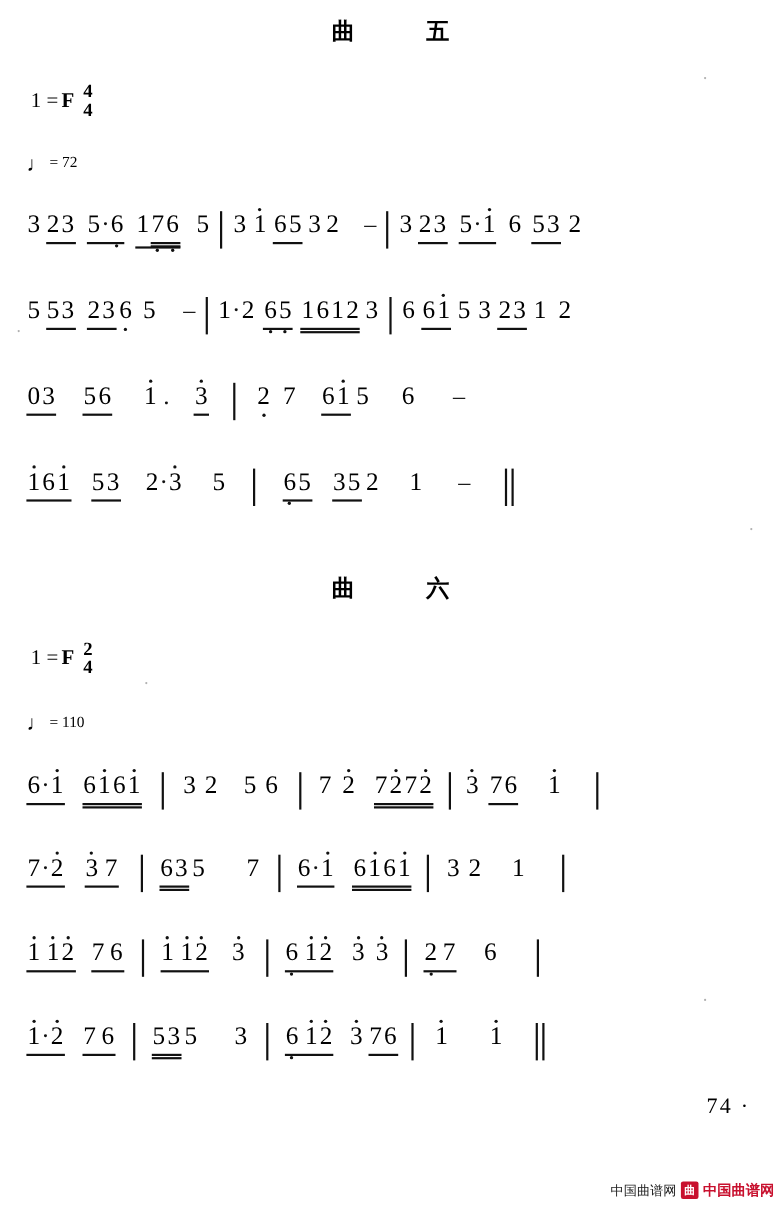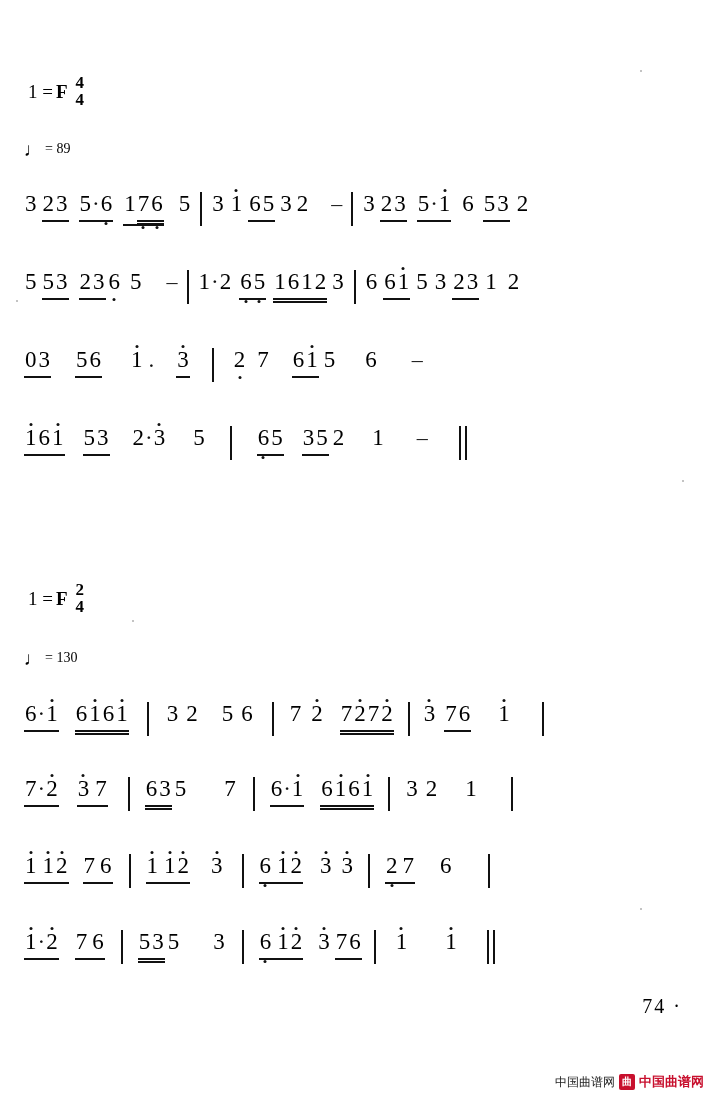--- a/index.html
+++ b/index.html
@@ -197,33 +197,34 @@
     background: #7a7a7a;
     border-radius: 50%;
     opacity: .6;
   }
 </style>
 </head>
 <body>
 
 <div class="page">
 
+  <div class="song-title" id="title-1">曲　五</div>
 
   <div class="keyblock" id="key-1">
     <span>1 =</span>
     <span class="keyletter">F</span>
     <span class="meter">
       <span>4</span>
       <span>4</span>
     </span>
   </div>
 
   <div class="tempo" id="tempo-1">
     <span class="note">♩</span>
-    <span>= 89</span>
+    <span>= 72</span>
   </div>
 
   <div class="system" style="left:24px; top:190px;">
     <div class="measure">
       <span class="cell"><span class="num">3</span></span>
       <span class="space" style="width:4px"></span>
       <span class="grp u1">
         <span class="cell"><span class="num">2</span></span>
         <span class="cell"><span class="num">3</span></span>
       </span>
@@ -426,33 +427,34 @@
       <span class="cell"><span class="num">2</span></span>
       <span class="space" style="width:26px"></span>
       <span class="cell"><span class="num">1</span></span>
       <span class="space" style="width:32px"></span>
       <span class="dash">–</span>
       <span class="space" style="width:22px"></span>
       <span class="bar final"></span>
     </div>
   </div>
 
+  <div class="song-title" id="title-2">曲　六</div>
 
   <div class="keyblock" id="key-2">
     <span>1 =</span>
     <span class="keyletter">F</span>
     <span class="meter">
       <span>2</span>
       <span>4</span>
     </span>
   </div>
 
   <div class="tempo" id="tempo-2">
     <span class="note">♩</span>
-    <span>= 130</span>
+    <span>= 110</span>
   </div>
 
   <div class="system" style="left:24px; top:700px;">
     <div class="measure">
       <span class="grp u1">
         <span class="cell"><span class="num">6</span></span>
         <span class="augdot">·</span>
         <span class="cell"><span class="num">1<i class="dot-up"></i></span></span>
       </span>
       <span class="space" style="width:16px"></span>

